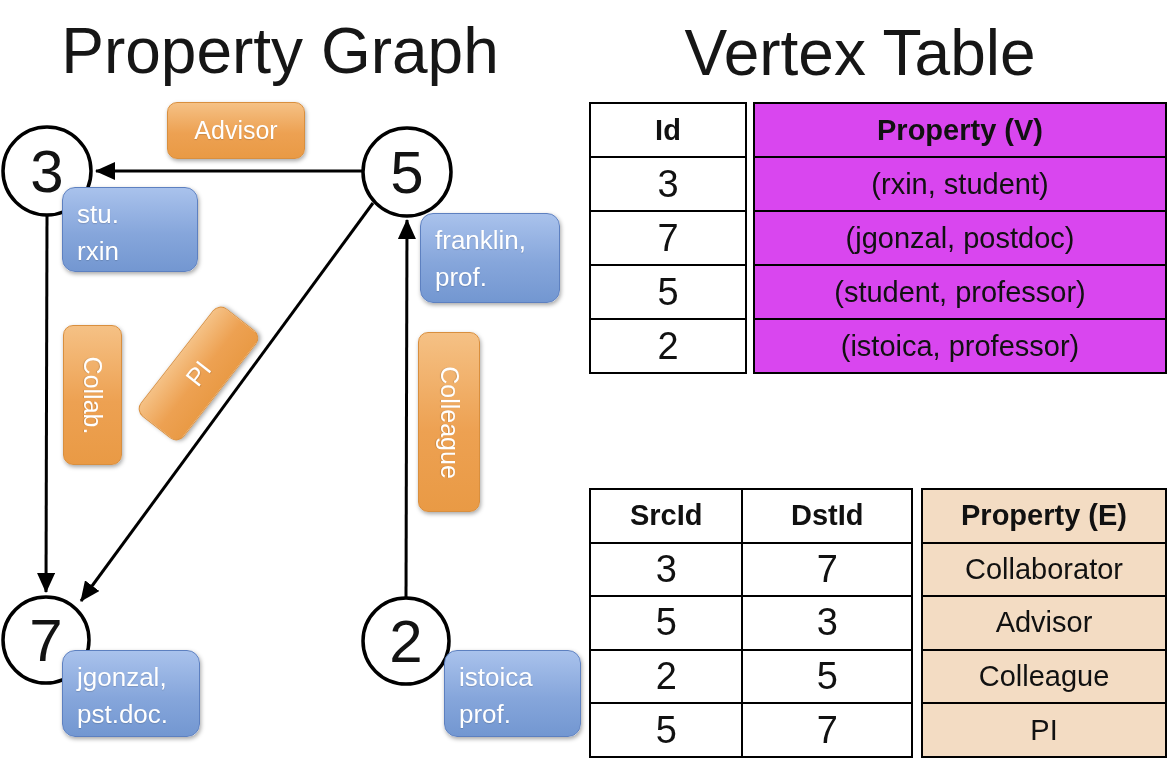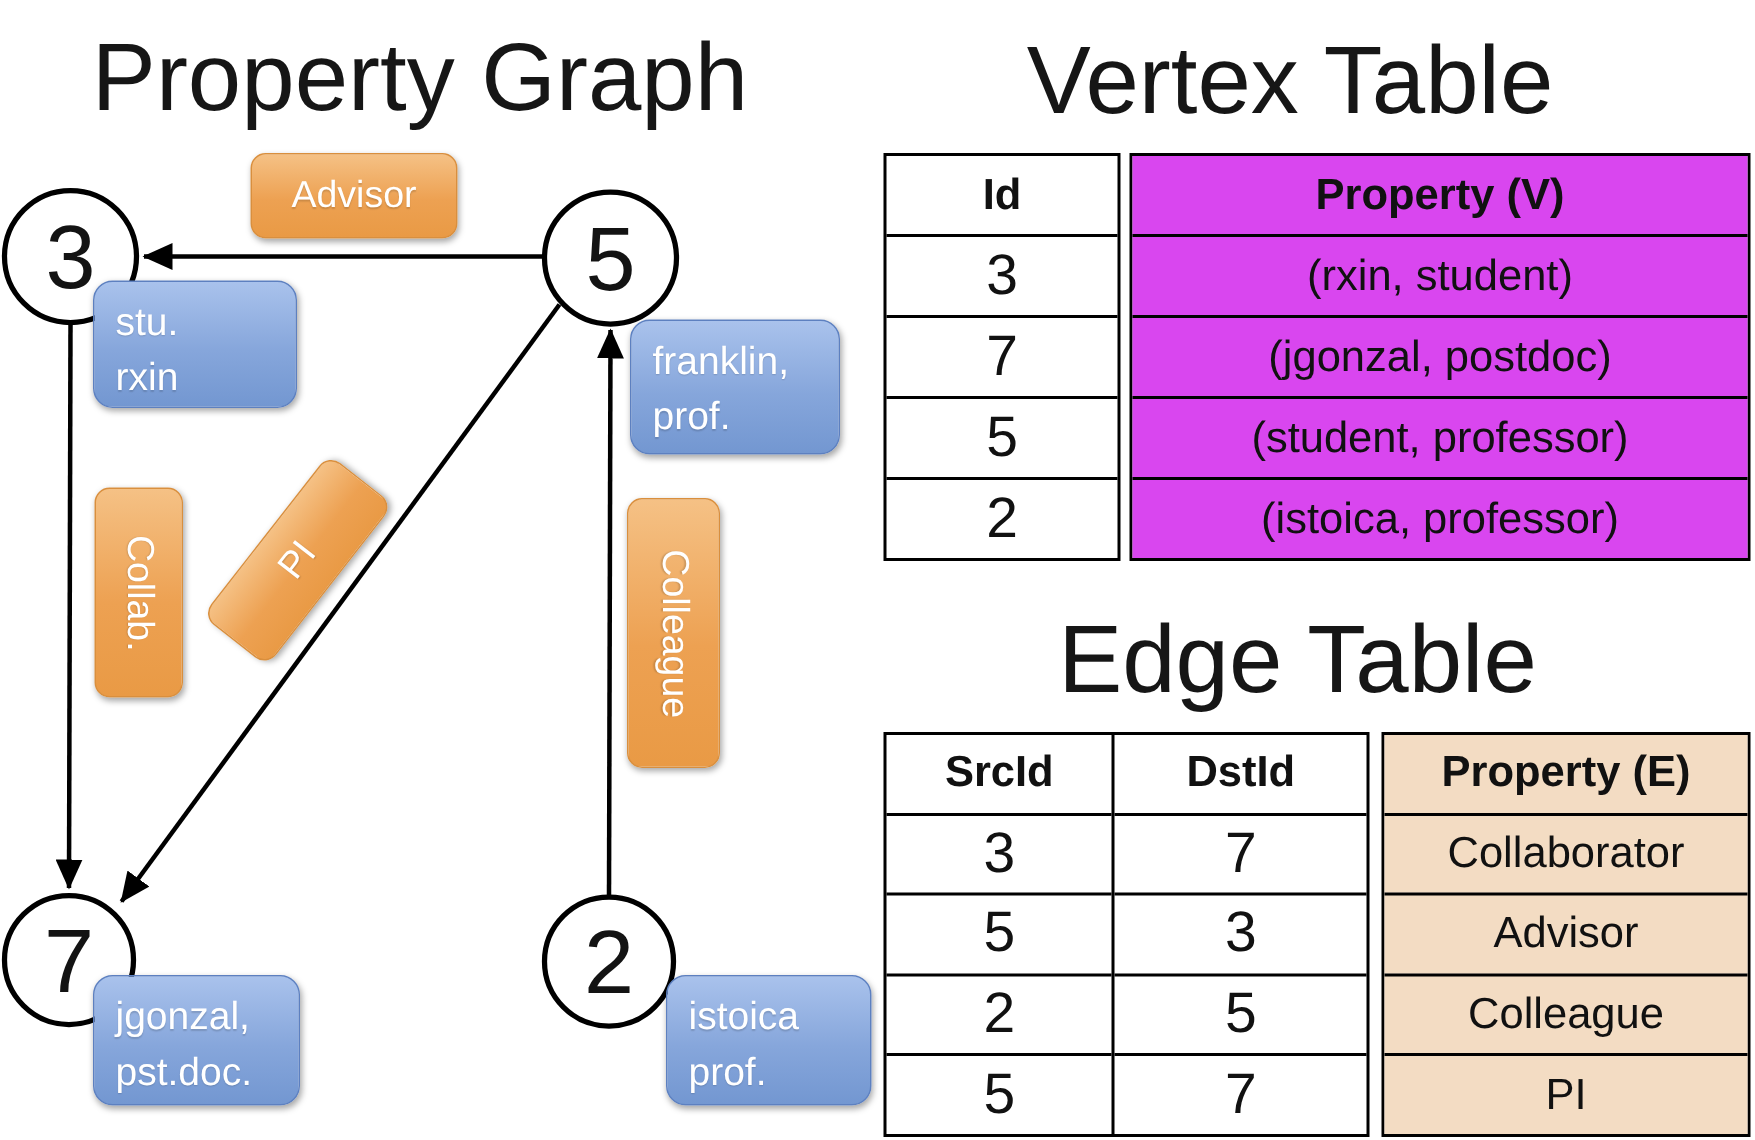--- a/index.html
+++ b/index.html
@@ -106,21 +106,20 @@
     <div class="cell num">2</div>
   </div>
   <div class="tbox" style="left:753px;top:102px;width:414px;height:272px;">
     <div class="cell head bluefill">Property (V)</div>
     <div class="cell bluefill">(rxin, student)</div>
     <div class="cell bluefill">(jgonzal, postdoc)</div>
     <div class="cell bluefill">(student, professor)</div>
     <div class="cell bluefill">(istoica, professor)</div>
   </div>
 
-  <div class="title" style="left:560px;width:610px;top:402px;">Edge Table</div>
 
   <div class="tbox twocol" style="left:589px;top:488px;width:324px;height:270px;">
     <div class="col left">
       <div class="cell head">SrcId</div>
       <div class="cell num">3</div>
       <div class="cell num">5</div>
       <div class="cell num">2</div>
       <div class="cell num">5</div>
     </div>
     <div class="col">

